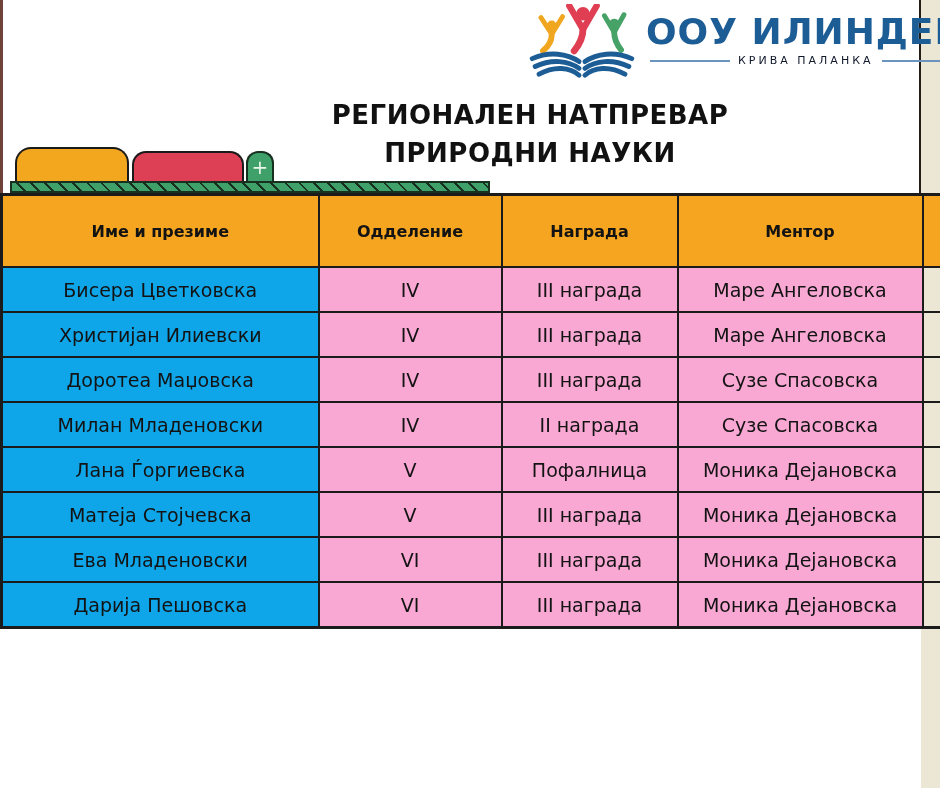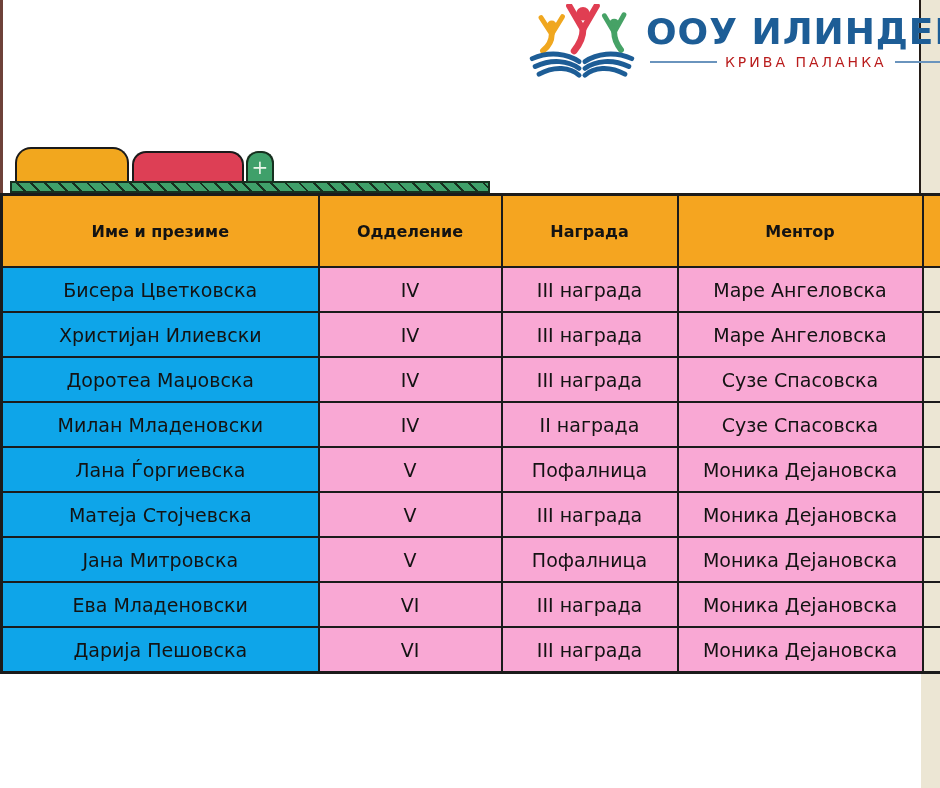--- a/index.html
+++ b/index.html
@@ -12,21 +12,21 @@
   .edge-left  { position:absolute; left:0; top:0; width:3px; height:193px; background:#6e4139; }
   .edge-right { position:absolute; right:0; top:0; width:19px; height:788px; background:#ece6d4; }
   .edge-right-line { position:absolute; left:919px; top:0; width:2px; height:193px; background:#241d18; }
 
   
   .logo { position:absolute; left:528px; top:4px; display:flex; align-items:flex-start; gap:10px; }
   .logo-text { margin-top:8px; }
   .school-name { font-size:36px; font-weight:bold; letter-spacing:1px; color:#1d5d96; line-height:1.12; white-space:nowrap; }
   .school-city-row { display:flex; align-items:center; gap:8px; margin-top:2px; padding:0 4px; }
   .city-line { flex:1; height:2px; background:#6a94bd; }
-  .school-city { font-size:14px; letter-spacing:3px; color:#b91c1c; white-space:nowrap; }
+  .school-city { font-size:11px; letter-spacing:3px; color:#0f172a; white-space:nowrap; }
 
   
   .title { position:absolute; left:190px; top:96px; width:680px; text-align:center;
            font-size:26px; font-weight:bold; letter-spacing:0.5px; line-height:38px; color:#111; }
 
   
   .shelf-bar { position:absolute; left:10px; top:181px; width:480px; height:12px; box-sizing:border-box;
     background:repeating-linear-gradient(45deg,#3fa06a 0 8px,#17301f 8px 10px);
     border:2px solid #17301f; }
   .book { position:absolute; box-sizing:border-box; border:2.5px solid #1a1a1a; border-bottom:none; }
@@ -80,20 +80,24 @@
     <div class="logo-text">
       <div class="school-name">ООУ ИЛИНДЕН</div>
       <div class="school-city-row">
         <span class="city-line"></span>
         <span class="school-city">КРИВА ПАЛАНКА</span>
         <span class="city-line"></span>
       </div>
     </div>
   </div>
 
+  <div class="title">
+    <div>РЕГИОНАЛЕН НАТПРЕВАР</div>
+    <div>ПРИРОДНИ НАУКИ</div>
+  </div>
 
   <div class="book book-yellow"></div>
   <div class="book book-red"></div>
   <div class="plus-pill">
     <span>+</span>
   </div>
   <div class="shelf-bar"></div>
 
   <table class="results">
     <colgroup>
@@ -149,27 +153,20 @@
         <td class="ghost"></td>
       </tr>
       <tr>
         <td class="c-name">Матеја Стојчевска</td>
         <td>V</td>
         <td>III награда</td>
         <td>Моника Дејановска</td>
         <td class="ghost"></td>
       </tr>
       <tr>
-        <td class="c-name">Јана Митровска</td>
-        <td>V</td>
-        <td>Пофалница</td>
-        <td>Моника Дејановска</td>
-        <td class="ghost"></td>
-      </tr>
-      <tr>
         <td class="c-name">Ева Младеновски</td>
         <td>VI</td>
         <td>III награда</td>
         <td>Моника Дејановска</td>
         <td class="ghost"></td>
       </tr>
       <tr>
         <td class="c-name">Дарија Пешовска</td>
         <td>VI</td>
         <td>III награда</td>

